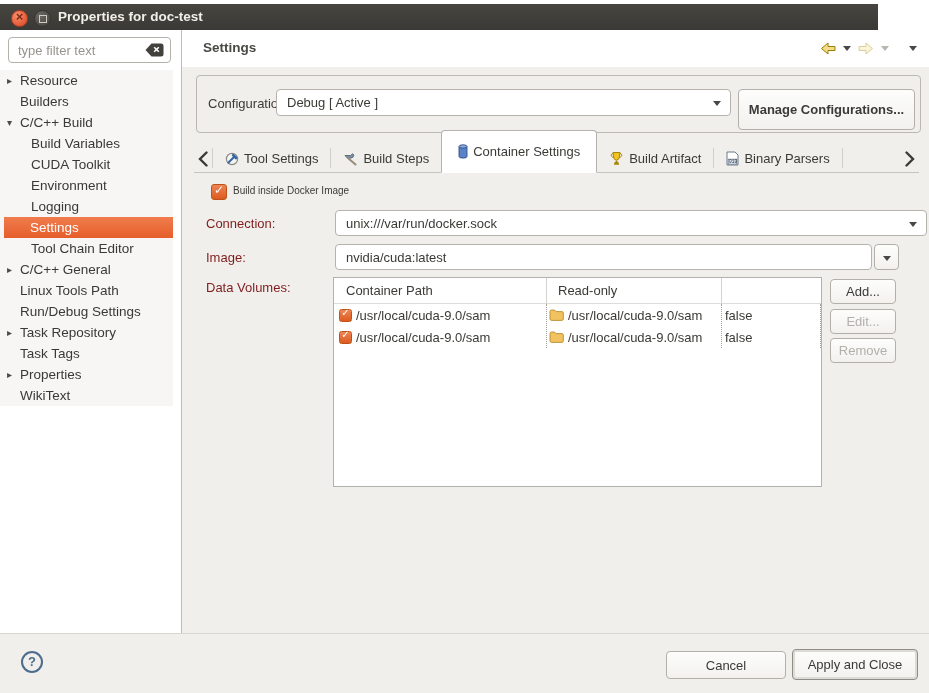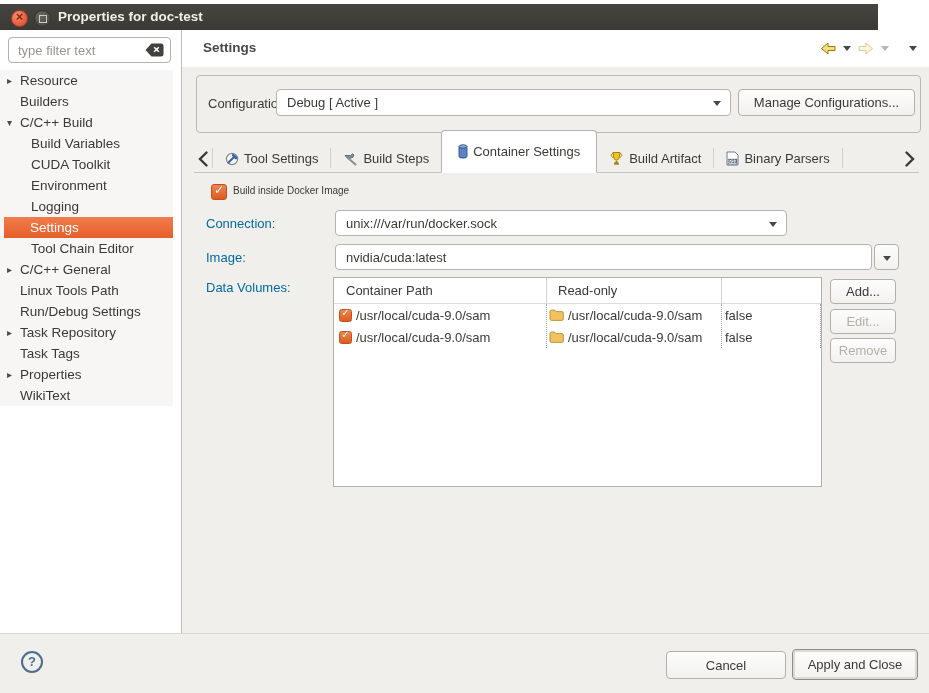--- a/index.html
+++ b/index.html
@@ -61,21 +61,21 @@
     position:absolute; background:#fff; border:1px solid #b6b3ad; border-radius:4px;
     height:27px; display:flex; align-items:center; padding:0 26px 0 10px; overflow:hidden;
   }
   .combo .caret { position:absolute; right:9px; top:11px; }
   .combo .combo-text { white-space:nowrap; }
   .cfg-combo { left:79px; top:13px; width:455px; }
   .push-btn {
     background:linear-gradient(#fdfdfc,#f2f1ee); border:1px solid #b3b0aa; border-radius:4px;
     color:#3b3a36; display:flex; align-items:center; justify-content:center; font-size:13px;
   }
-  .manage-btn { position:absolute; left:541px; top:13px; width:177px; height:27px; }
+  .manage-btn { position:absolute; left:541px; top:13px; width:177px; height:41px;font-weight:bold; }
 
   
   .tabbar { position:absolute; left:12px; top:78px; width:725px; height:28px; border-bottom:1px solid #c6c4bf; display:flex; align-items:flex-end; }
   .tab-chev { width:18px; height:27px; display:flex; align-items:center; justify-content:center; }
   .tab { height:27px; display:flex; align-items:center; gap:5px; padding:0 12px; color:#3b3a36; white-space:nowrap; }
   .tab-sep { width:1px; height:20px; background:#d2d0cb; margin-bottom:4px; }
   .tab.active {
     background:#fff; border:1px solid #b5b2ad; border-bottom:1px solid #fff;
     border-radius:4px 4px 0 0; margin-bottom:-1px; height:43px; z-index:2; padding:12px 16px;justify-content:space-between;
   }
@@ -84,23 +84,23 @@
 
   
   .cb {
     width:16px; height:16px; border-radius:3px; border:1px solid #bf5317;
     background:linear-gradient(#ee8554,#dc5b1f); position:absolute;
   }
   .cb::before { content:"✓"; position:absolute; left:0; top:-2px; width:14px; text-align:center; color:#fff; font-size:12px; font-weight:bold; font-family:"DejaVu Sans", sans-serif; }
   .docker-cb { left:29px; top:117px; }
   .docker-lbl { position:absolute; left:51px; top:118px; font-size:10px; }
 
-  .row-label { position:absolute; left:24px; color:#0369a1; }
+  .row-label { position:absolute; left:24px; color:#7f1d1d; }
   .conn-label { top:149px; }
-  .conn-combo { left:153px; top:143px; width:452px; height:26px; }
+  .conn-combo { left:153px; top:143px; width:592px; height:26px; }
   .img-label { top:183px; }
   .img-field { position:absolute; left:153px; top:177px; width:537px; height:26px; background:#fff; border:1px solid #b6b3ad; border-radius:4px; display:flex; align-items:center; padding:0 10px; white-space:nowrap; overflow:hidden; }
   .img-drop { position:absolute; left:692px; top:177px; width:25px; height:26px; }
   .img-drop .caret { margin-top:2px; }
   .dv-label { top:213px; }
 
   
   .dv-table { position:absolute; left:151px; top:210px; width:489px; height:210px; background:#fff; border:1px solid #b3b1ac; }
   .dv-header { position:relative; height:26px; border-bottom:1px solid #dedcd8; display:flex; }
   .dv-header .hc { line-height:25px; padding-left:12px; color:#3b3a36; white-space:nowrap; overflow:hidden; }

